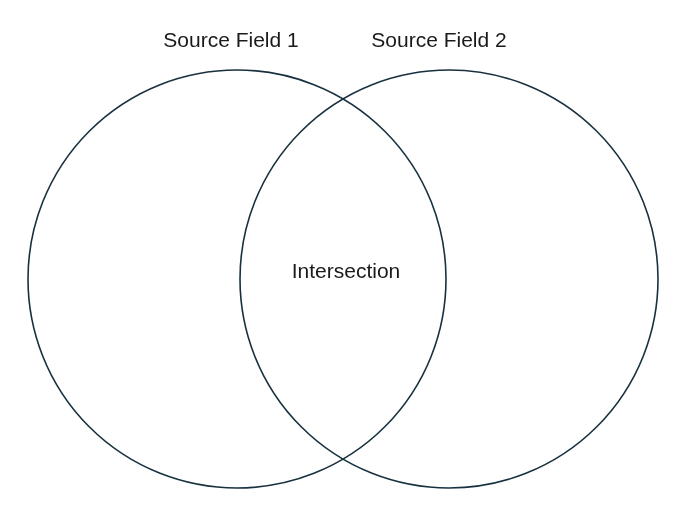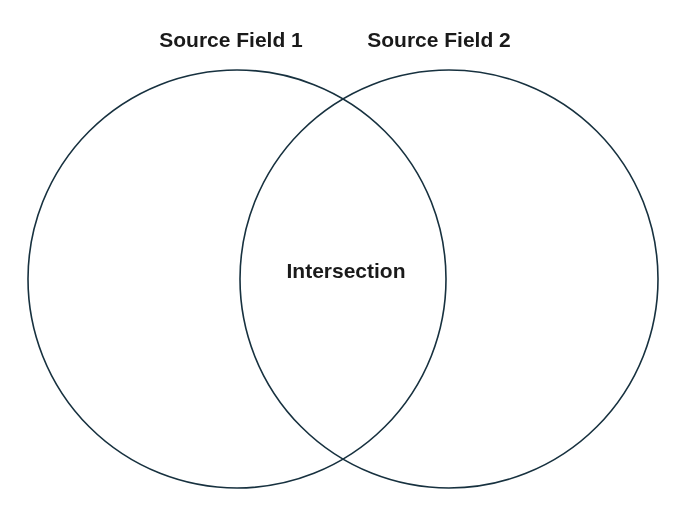--- a/index.html
+++ b/index.html
@@ -13,21 +13,20 @@
     position: relative;
     overflow: hidden;
     font-family: "Liberation Sans", sans-serif;
   }
   .venn-stage {
     position: absolute;
     top: 0;
     left: 0;
     width: 688px;
     height: 379px;
-    font-weight: bold;
   }
   .venn-circle {
     fill: none;
     stroke-width: 1.6;
   }
   .venn-label {
     font-family: "Liberation Sans", sans-serif;
     font-size: 21px;
     text-anchor: middle;
   }

